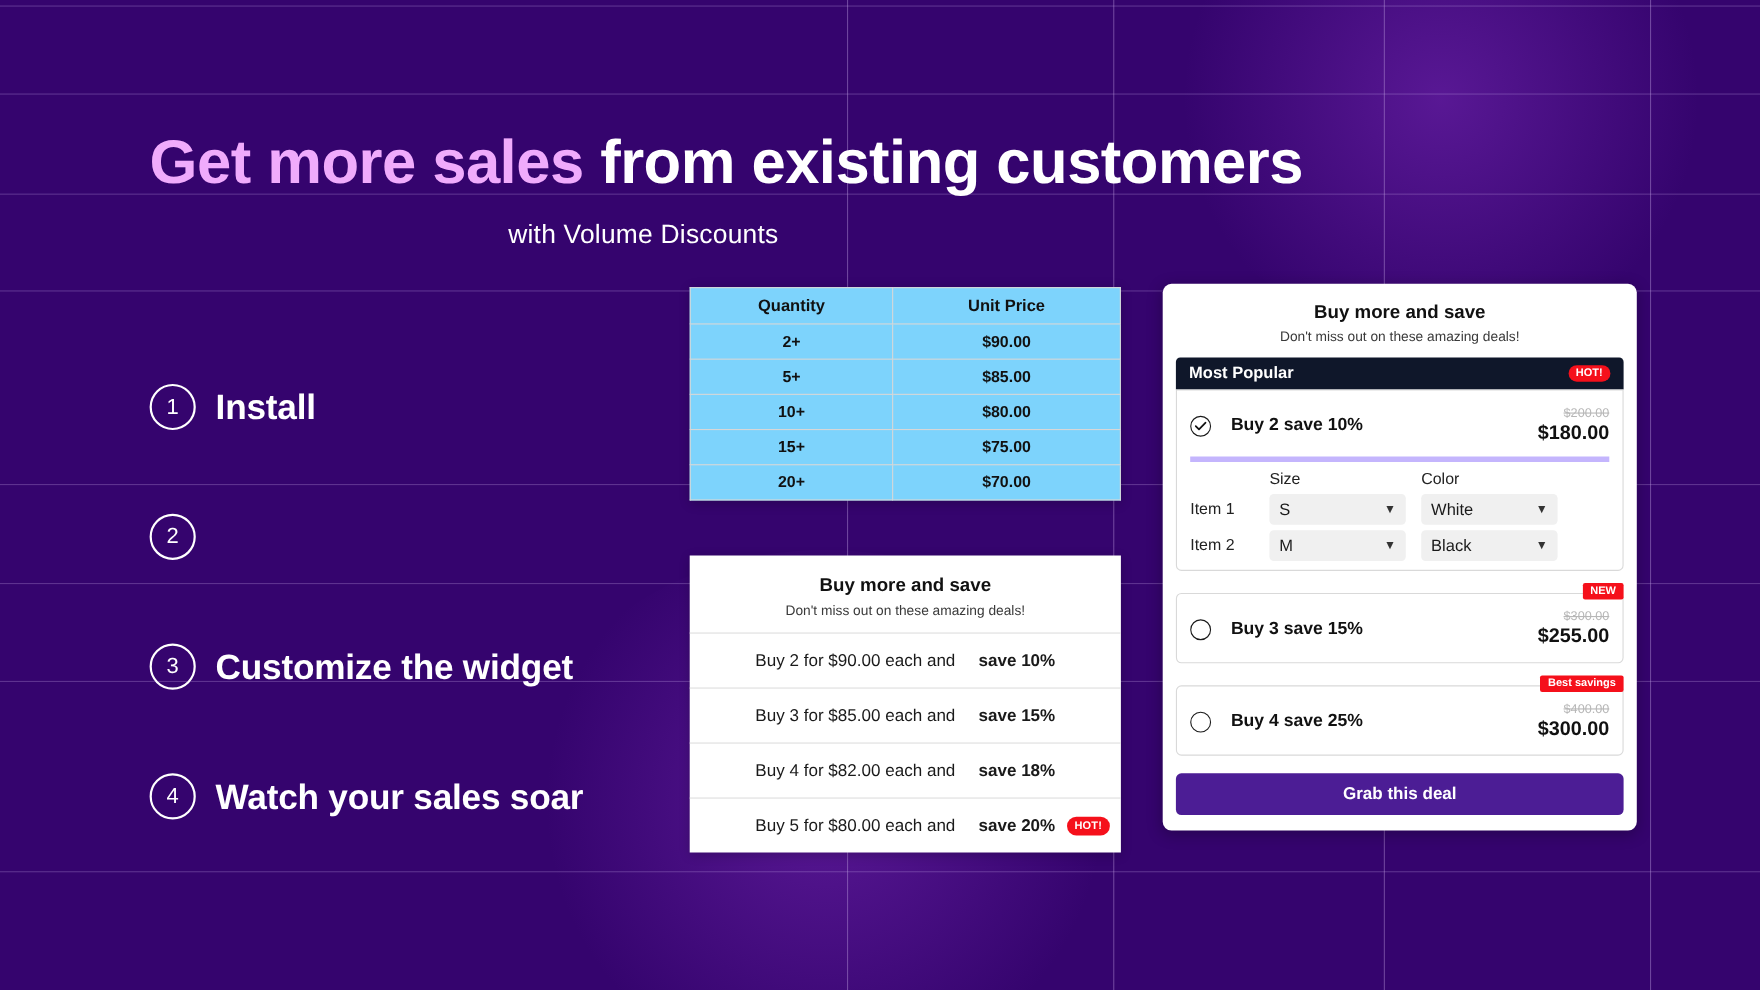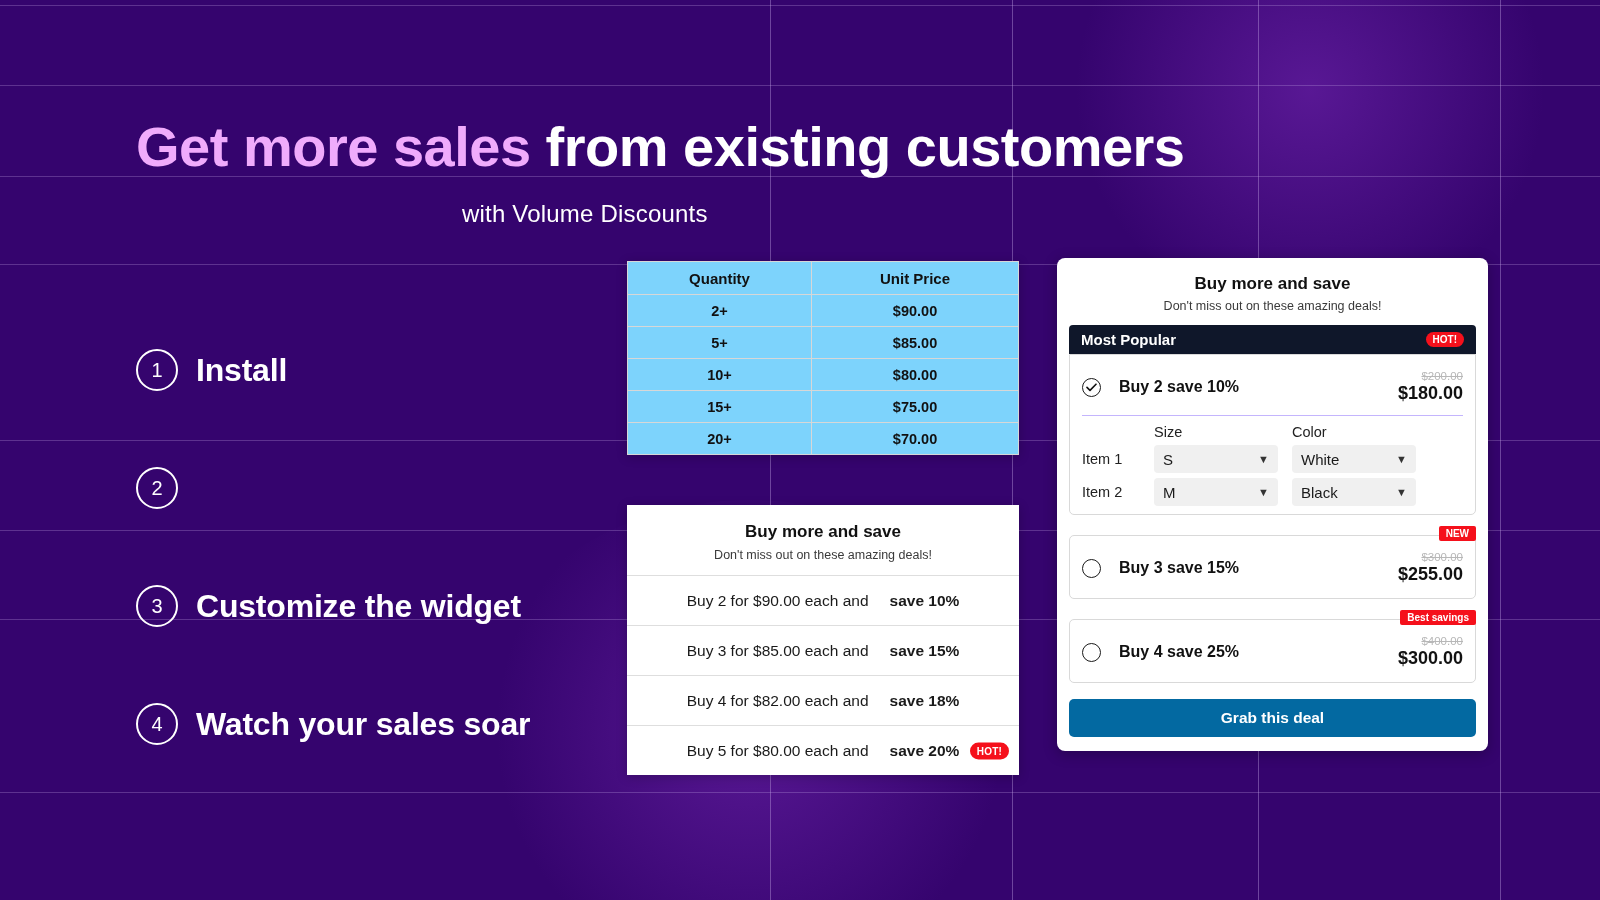--- a/index.html
+++ b/index.html
@@ -123,34 +123,34 @@
   }
   .price-new { font-size: 18px; font-weight: 700; color: #111; display: block; margin-top: 1px; }
 
   .badge-float {
     position: absolute; right: 0; top: -9px;
     background: #f5101b; color: #ffffff;
     font-size: 10px; font-weight: 700; padding: 2px 7px; border-radius: 2px;
     z-index: 2;
   }
 
-  .variants { border-top: 1px solid #c4b5fd; margin-top: 6px; padding-top: 8px; }
+  .variants { border-top: 5px solid #c4b5fd; margin-top: 6px; padding-top: 8px; }
   .v-grid { display: grid; grid-template-columns: 58px 124px 124px; gap: 5px 14px; align-items: center; }
   .v-colhead { font-size: 14.5px; color: #222; }
   .v-itemlabel { font-size: 14.5px; color: #222; }
   .v-select {
     background: #f0f0f0; border: none; border-radius: 4px;
     height: 28px; padding: 0 9px;
     display: flex; align-items: center; justify-content: space-between;
     font-size: 15px; color: #1a1a1a;
   }
   .v-select .chev { color: #333; font-size: 11px; line-height: 1; }
 
   .cta {
-    margin-top: 16px; background: #0369a1; color: #ffffff;
+    margin-top: 16px; background: #4c1d95; color: #ffffff;
     border-radius: 5px; height: 38px;
     display: flex; align-items: center; justify-content: center;
     font-size: 15.5px; font-weight: 700;
   }
 </style>
 </head>
 <body>
 
 <div id="grid">
   <div class="glow" style="left:470px;top:500px;width:560px;height:460px;"></div>

